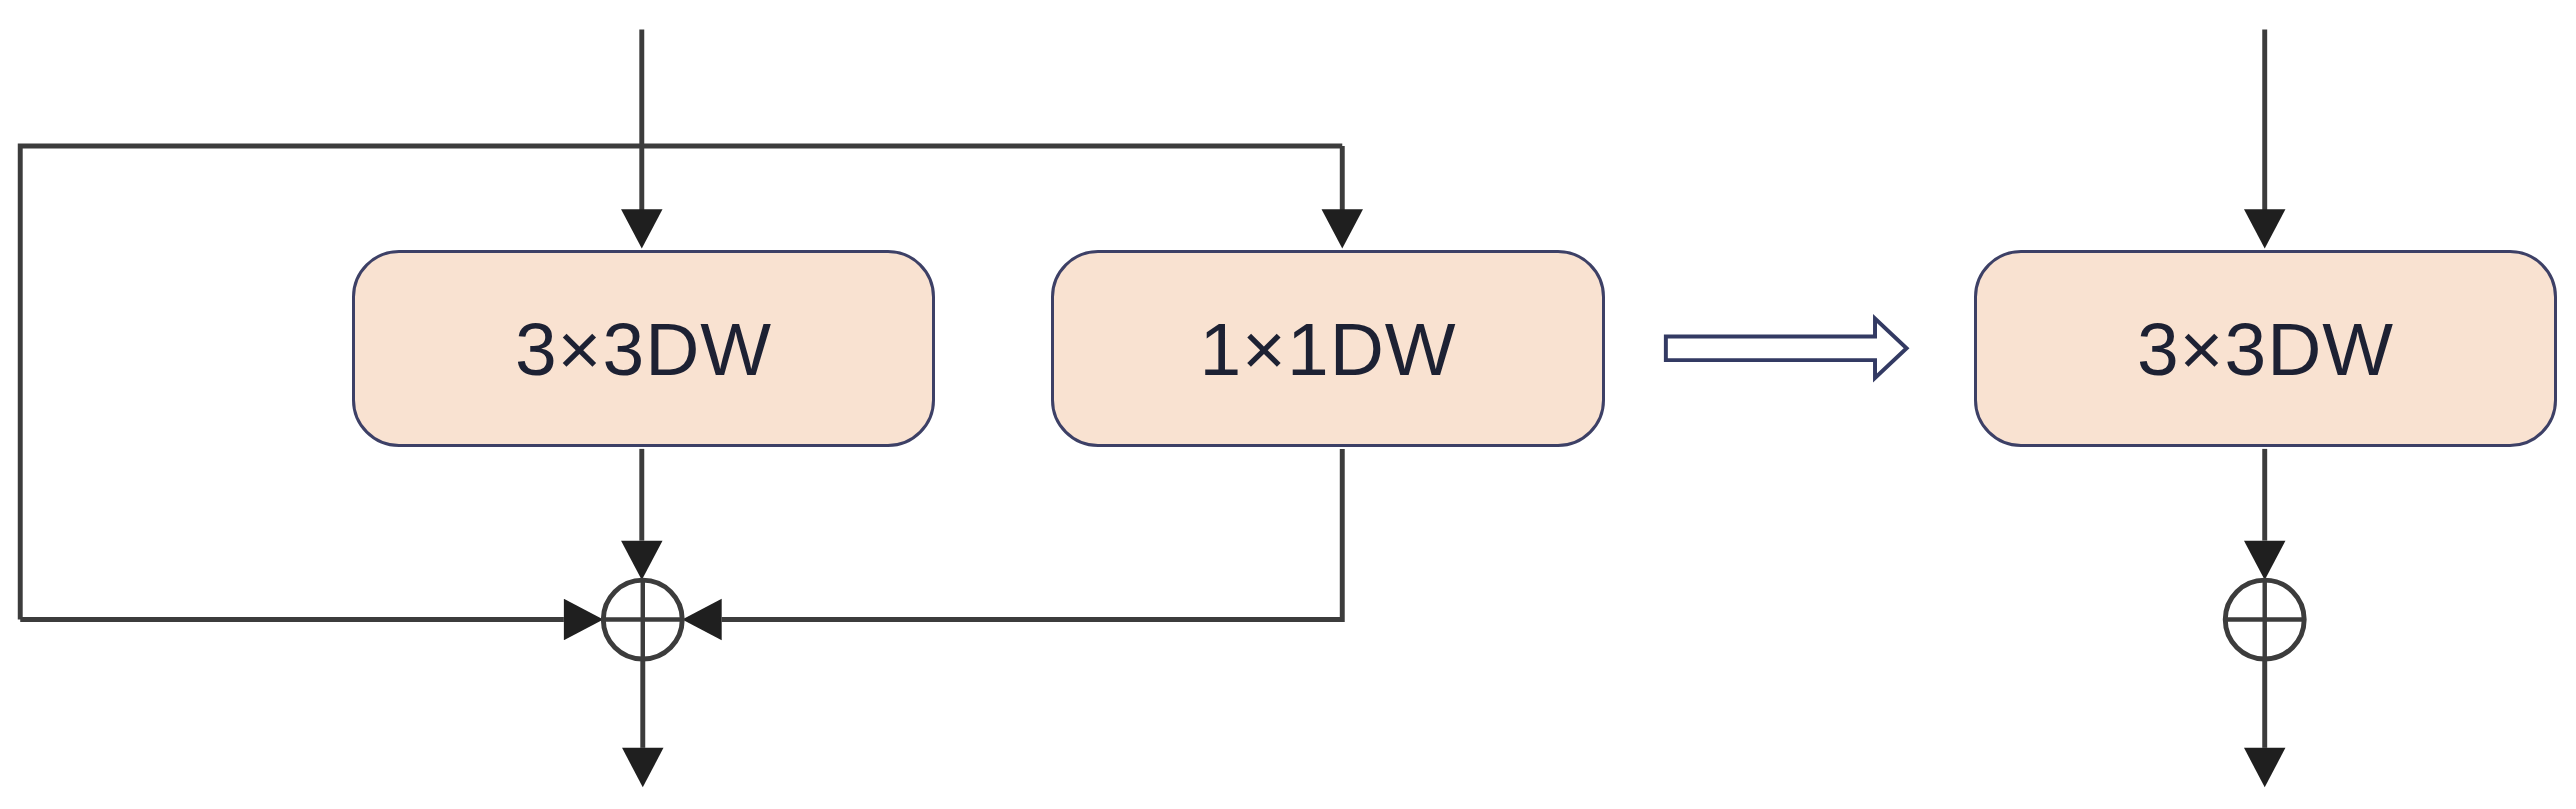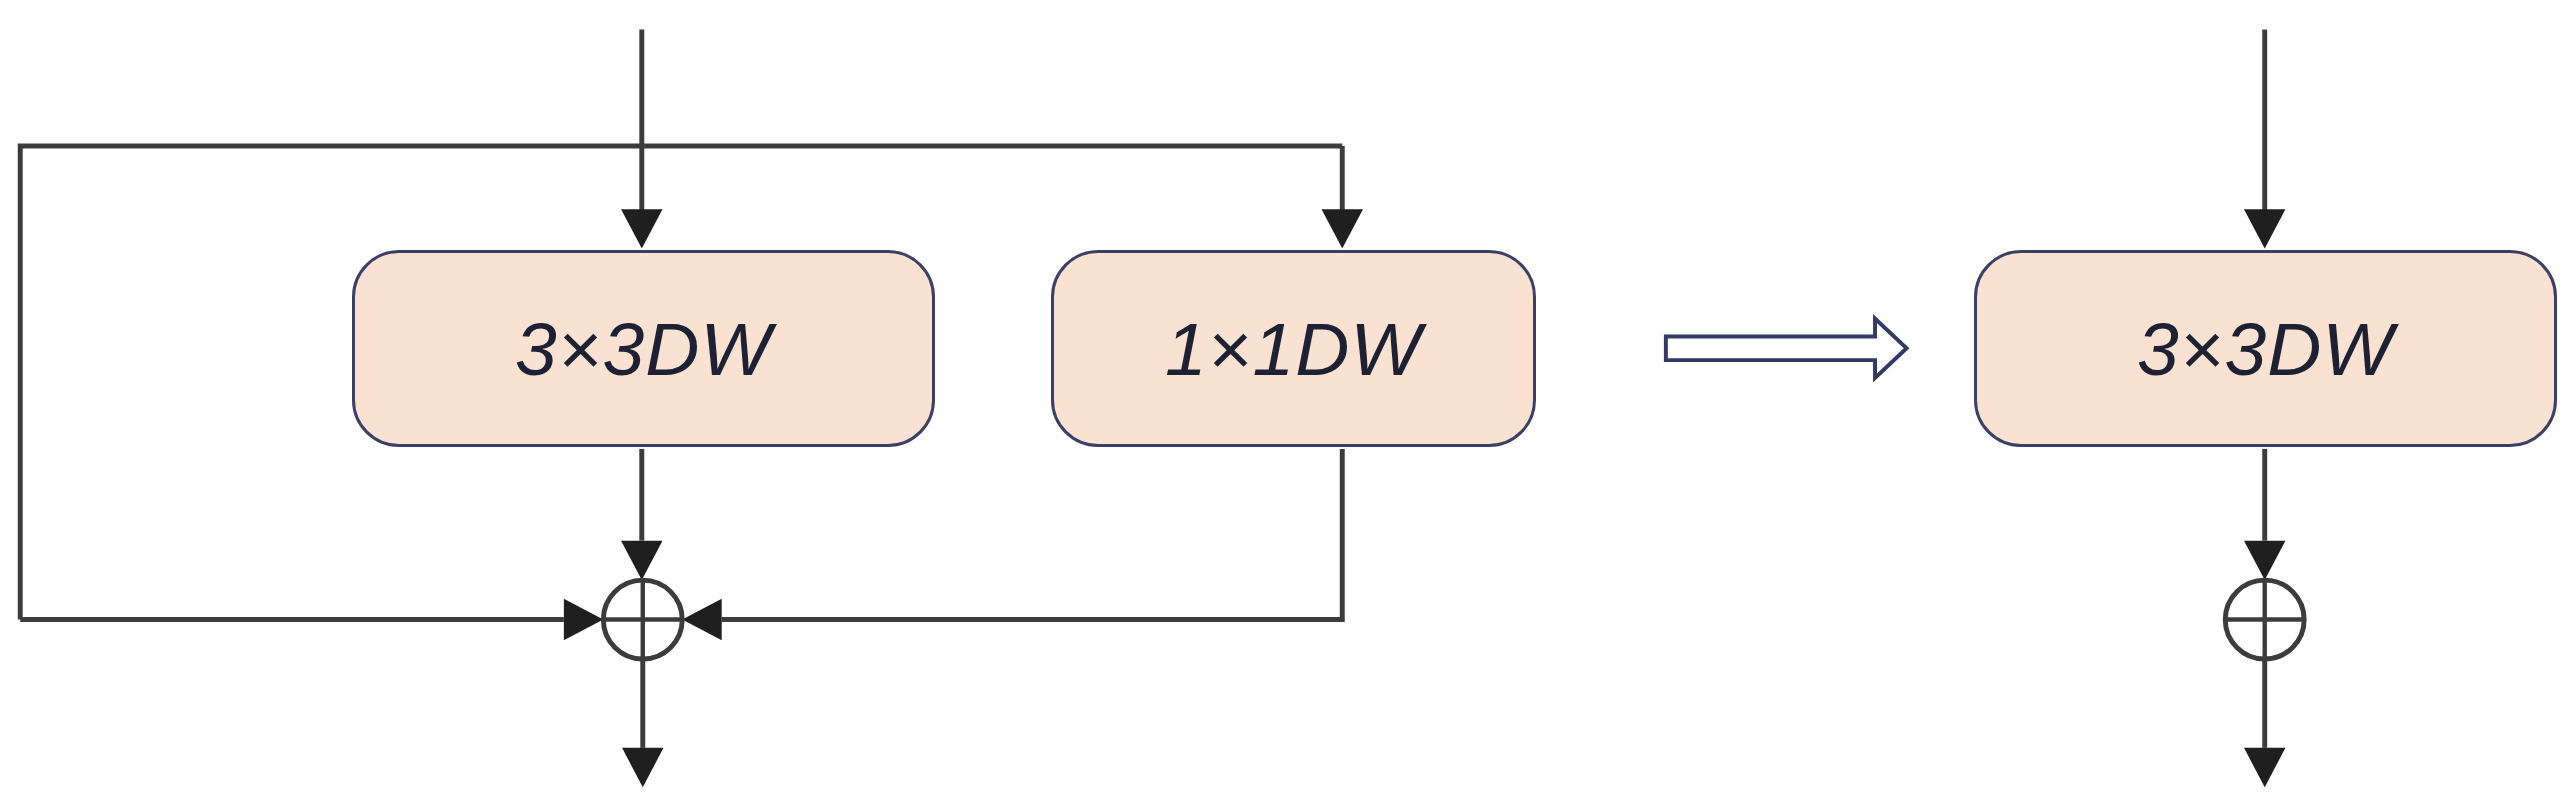--- a/index.html
+++ b/index.html
@@ -24,30 +24,30 @@
   svg .cross{stroke:var(--line);stroke-width:4.5;fill:none;}
   svg .node{stroke:var(--line);stroke-width:5;fill:#ffffff;}
   svg .arrowhead{fill:var(--arrowhead);stroke:none;}
   svg .hollow{fill:#ffffff;stroke:var(--hollow-arrow);stroke-width:4;stroke-linejoin:miter;}
   .box{
     position:absolute;
     height:197px;
     background:var(--box-fill);
     border:3.5px solid var(--box-border);
     border-radius:47px;
-    display:flex;align-items:center;justify-content:center;font-style:italic;
+    display:flex;align-items:center;justify-content:center;
   }
   .box-label{
     font-size:75px;
     letter-spacing:1px;
     color:var(--text);
     white-space:nowrap;
   }
   .box-left{left:352px;top:250px;width:583px;}
-  .box-middle{left:1051px;top:250px;width:485px;}
+  .box-middle{left:1051px;top:250px;width:554px;}
   .box-right{left:1974px;top:250px;width:583px;}
 </style>
 </head>
 <body>
 
 <div class="stage">
 
   <svg class="layer" viewBox="0 0 2610 820">
 
     <path class="line" d="M650,30 V214"></path>

